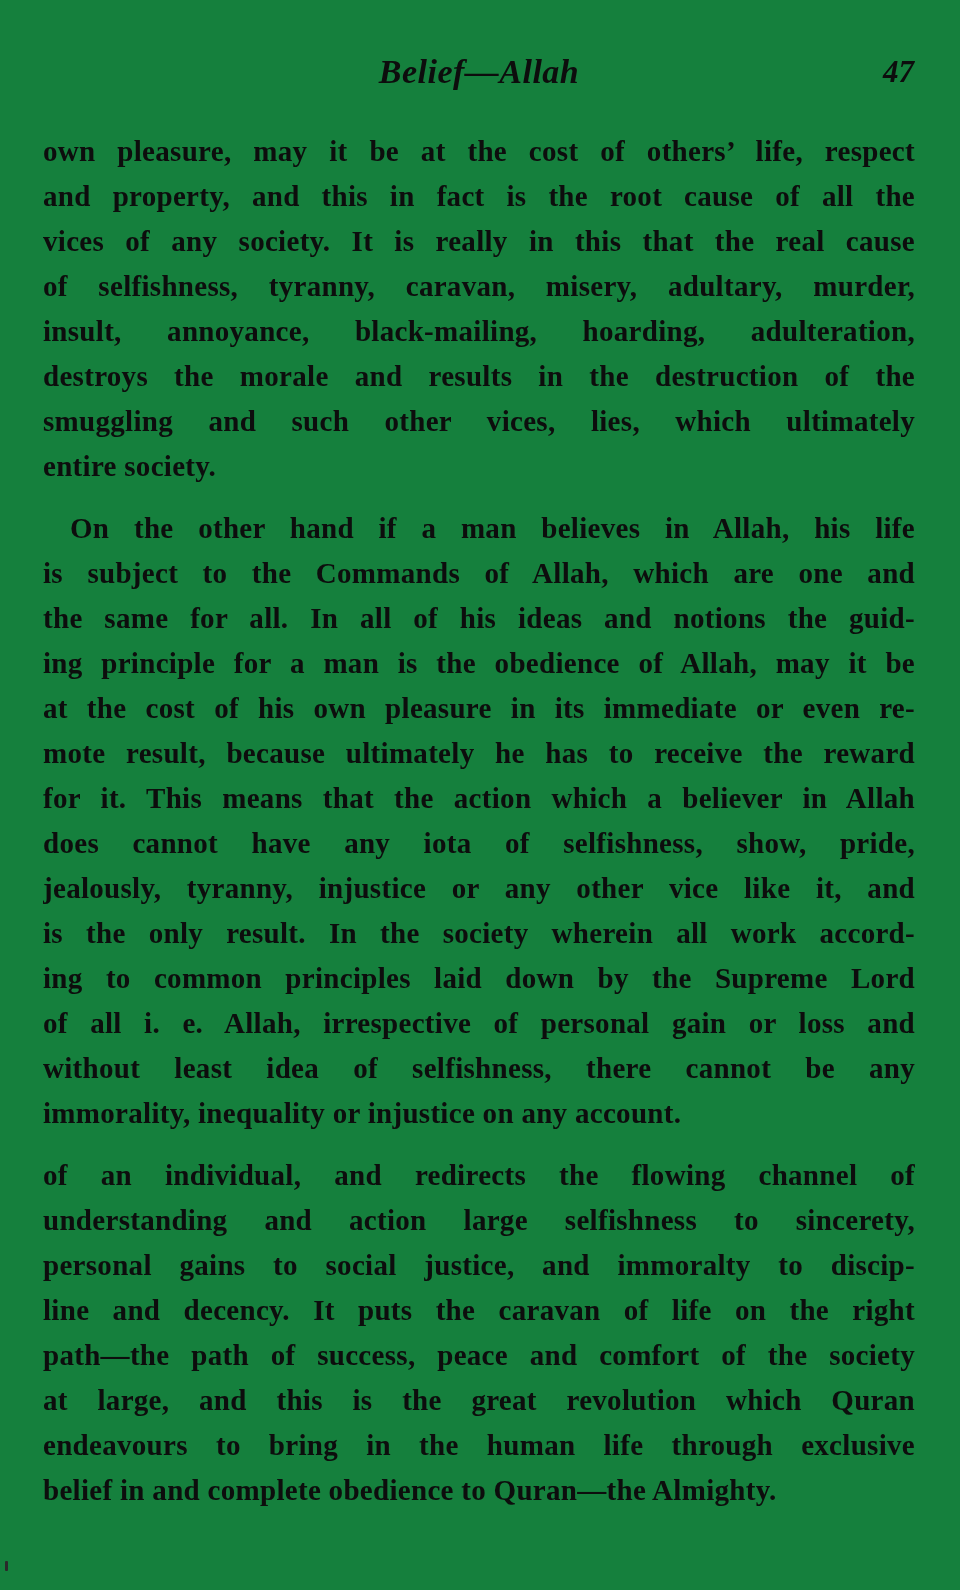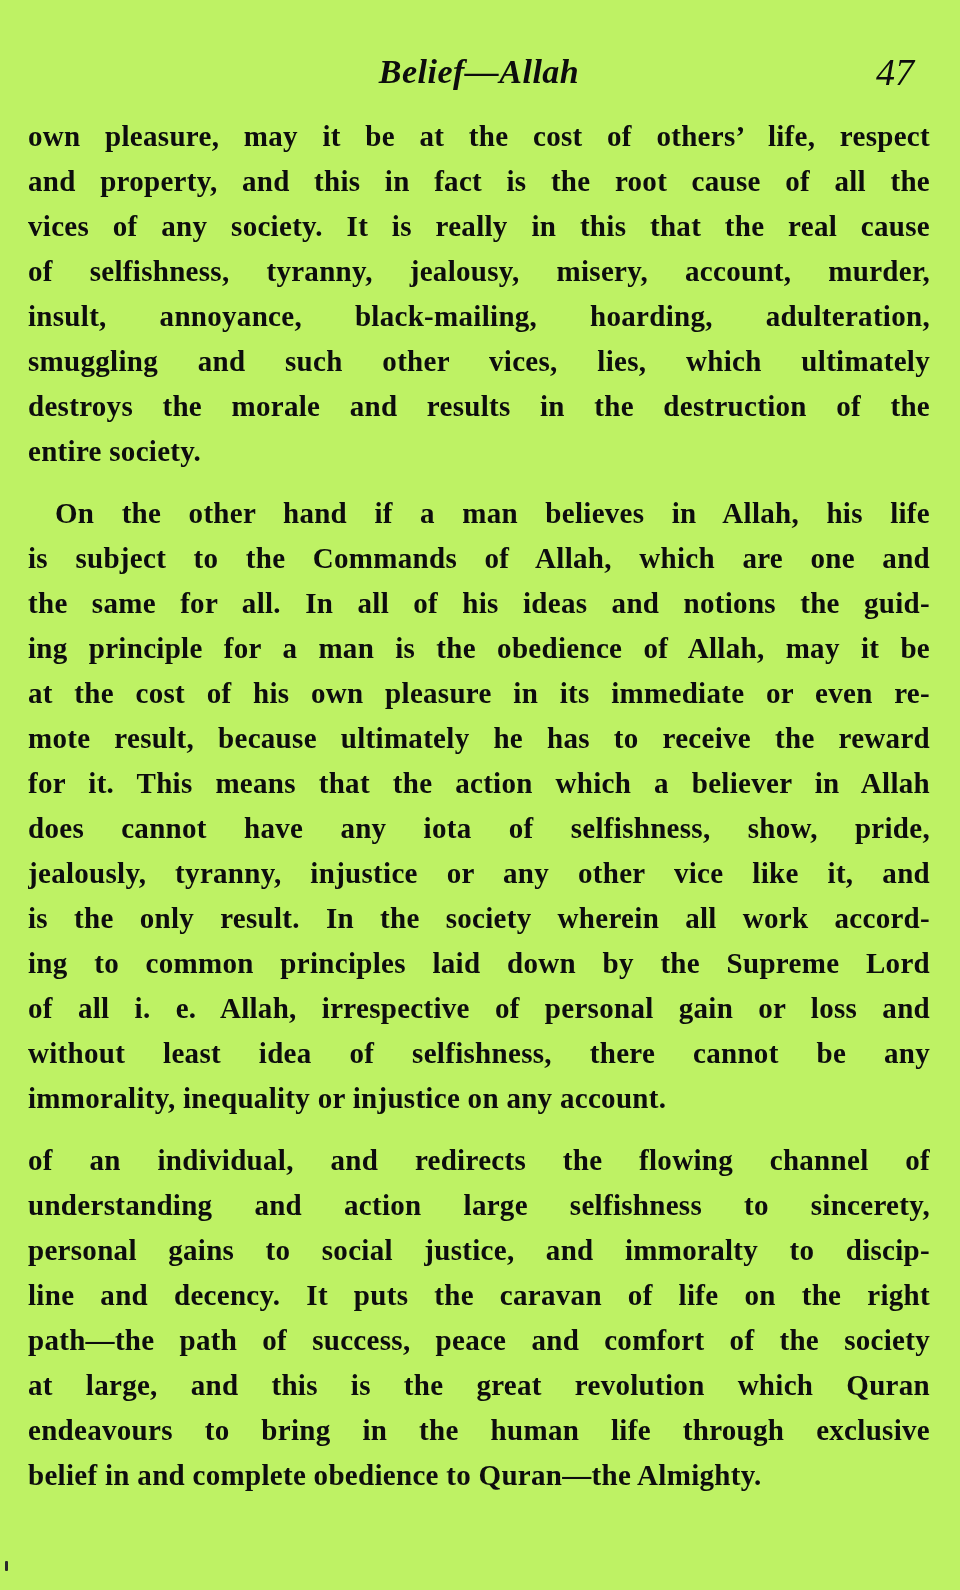--- a/index.html
+++ b/index.html
@@ -5,21 +5,21 @@
   html, body {
     margin: 0;
     padding: 0;
     background: #e8e8e4;
   }
   .page {
     position: relative;
     width: 960px;
     height: 1590px;
     margin: 0 auto;
-    background: #bef264;
+    background: #15803d;
     color: #0d0d0d;
     font-family: "Liberation Serif", "DejaVu Serif", serif;
     overflow: hidden;
   }
   .running-header {
     position: absolute;
     top: 50px;
     left: 28px;
     right: 30px;
     height: 44px;
@@ -30,31 +30,31 @@
     font-weight: 700;
     font-size: 34px;
     line-height: 44px;
     letter-spacing: 0.5px;
   }
   .page-number {
     position: absolute;
     top: 0;
     right: 16px;
     font-style: italic;
-    font-weight: 400;
-    font-size: 38px;
+    font-weight: 700;
+    font-size: 31px;
     line-height: 44px;
   }
   .content {
     position: absolute;
     top: 114px;
     left: 28px;
     right: 30px;
   }
-  .paragraph { margin: 0; }
+  .paragraph { margin: 15px; }
   .paragraph + .paragraph { margin-top: 17px; }
   .line {
     font-size: 29px;
     font-weight: 700;
     line-height: 45px;
     height: 45px;
     white-space: normal;
     text-align: justify;
     text-align-last: justify;
     letter-spacing: 0.3px;
@@ -85,24 +85,24 @@
     <div class="running-title">Belief—Allah</div>
     <div class="page-number">47</div>
   </div>
 
   <div class="content">
 
     <div class="paragraph">
       <div class="line">own pleasure, may it be at the cost of others’ life, respect</div>
       <div class="line">and property, and this in fact is the root cause of all the</div>
       <div class="line">vices of any society. It is really in this that the real cause</div>
-      <div class="line">of selfishness, tyranny, jealousy, misery, account, murder,</div>
+      <div class="line">of selfishness, tyranny, caravan, misery, adultary, murder,</div>
       <div class="line">insult, annoyance, black-mailing, hoarding, adulteration,</div>
+      <div class="line">destroys the morale and results in the destruction of the</div>
       <div class="line">smuggling and such other vices, lies, which ultimately</div>
-      <div class="line">destroys the morale and results in the destruction of the</div>
       <div class="line para-end">entire society.</div>
     </div>
 
     <div class="paragraph">
       <div class="line indent">On the other hand if a man believes in Allah, his life</div>
       <div class="line">is subject to the Commands of Allah, which are one and</div>
       <div class="line">the same for all. In all of his ideas and notions the guid-</div>
       <div class="line">ing principle for a man is the obedience of Allah, may it be</div>
       <div class="line">at the cost of his own pleasure in its immediate or even re-</div>
       <div class="line">mote result, because ultimately he has to receive the reward</div>

